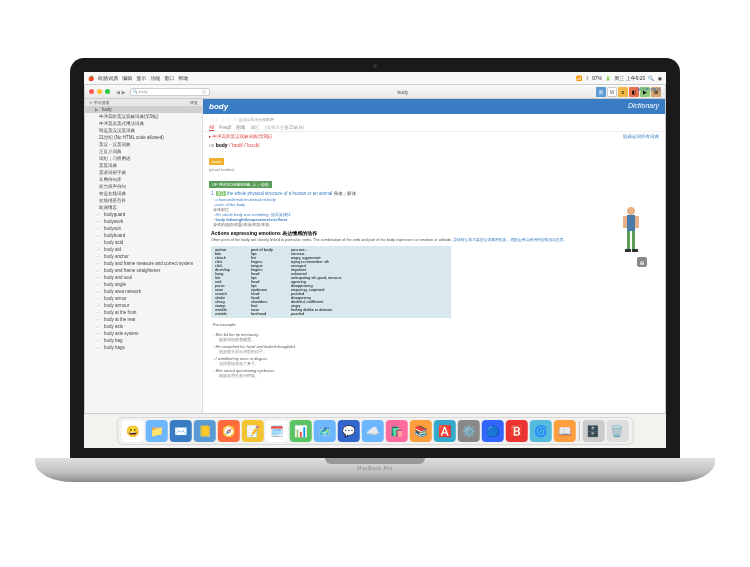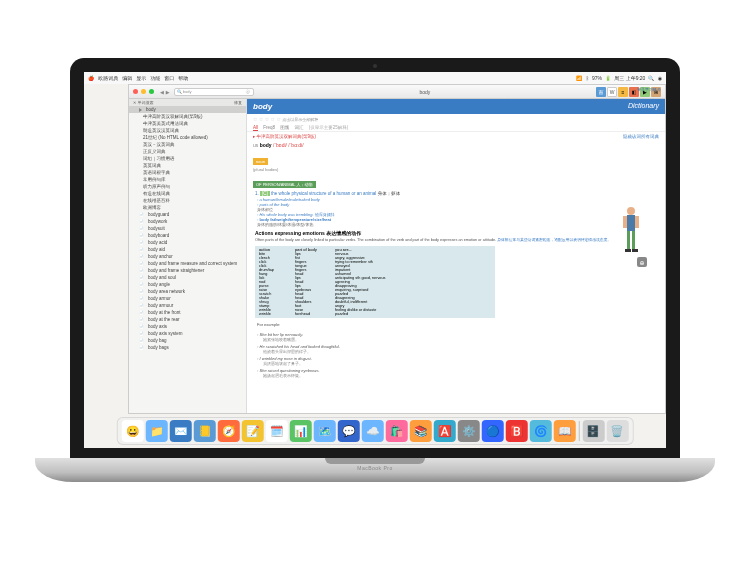--- a/index.html
+++ b/index.html
@@ -14,21 +14,21 @@
 .brand { position: absolute; top: 7px; left: 50%; transform: translateX(-50%); font-size: 5px; color: #888; letter-spacing: 0.5px; }
 
 
 .menubar { height: 12px; background: rgba(248,248,248,.95); display: flex; align-items: center; font-size: 5px; color: #333; padding: 0 4px; }
 .apple { margin-right: 4px; }
 .menubar .m { margin-right: 4px; }
 .menubar .spacer { flex: 1; }
 .status { display: flex; gap: 3px; align-items: center; }
 
 
-.app { position: absolute; top: 12px; left: 0; right: 0; bottom: 34px; background: #bef264; display: flex; flex-direction: column; border: 0.5px solid #ccc; margin-left: 44px; }
+.app { position: absolute; top: 12px; left: 0; right: 0; bottom: 34px; background: #bef264; display: flex; flex-direction: column; border: 0.5px solid #ccc; }
 .titlebar { height: 14px; background: linear-gradient(#fafafa,#e8e8e8); display: flex; align-items: center; padding: 0 4px; border-bottom: 0.5px solid #ccc; }
 .traffic { display: flex; gap: 3px; margin-right: 6px; }
 .traffic span { width: 5px; height: 5px; border-radius: 50%; }
 .tr-r { background: #ff5f57; } .tr-y { background: #febc2e; } .tr-g { background: #28c840; }
 .nav-btns { display: flex; gap: 2px; margin-right: 4px; }
 .nav-btns span { font-size: 5px; color: #888; }
 .search-box { width: 80px; height: 8px; background: #fff; border: 0.5px solid #ccc; border-radius: 2px; font-size: 4px; padding: 0 3px; color: #999; display: flex; align-items: center; }
 .title-center { flex: 1; text-align: center; font-size: 5px; color: #555; }
 .tb-icons { display: flex; gap: 1px; }
 .tb-icons span { width: 10px; height: 10px; display: flex; align-items: center; justify-content: center; font-size: 5px; border-radius: 1px; }

